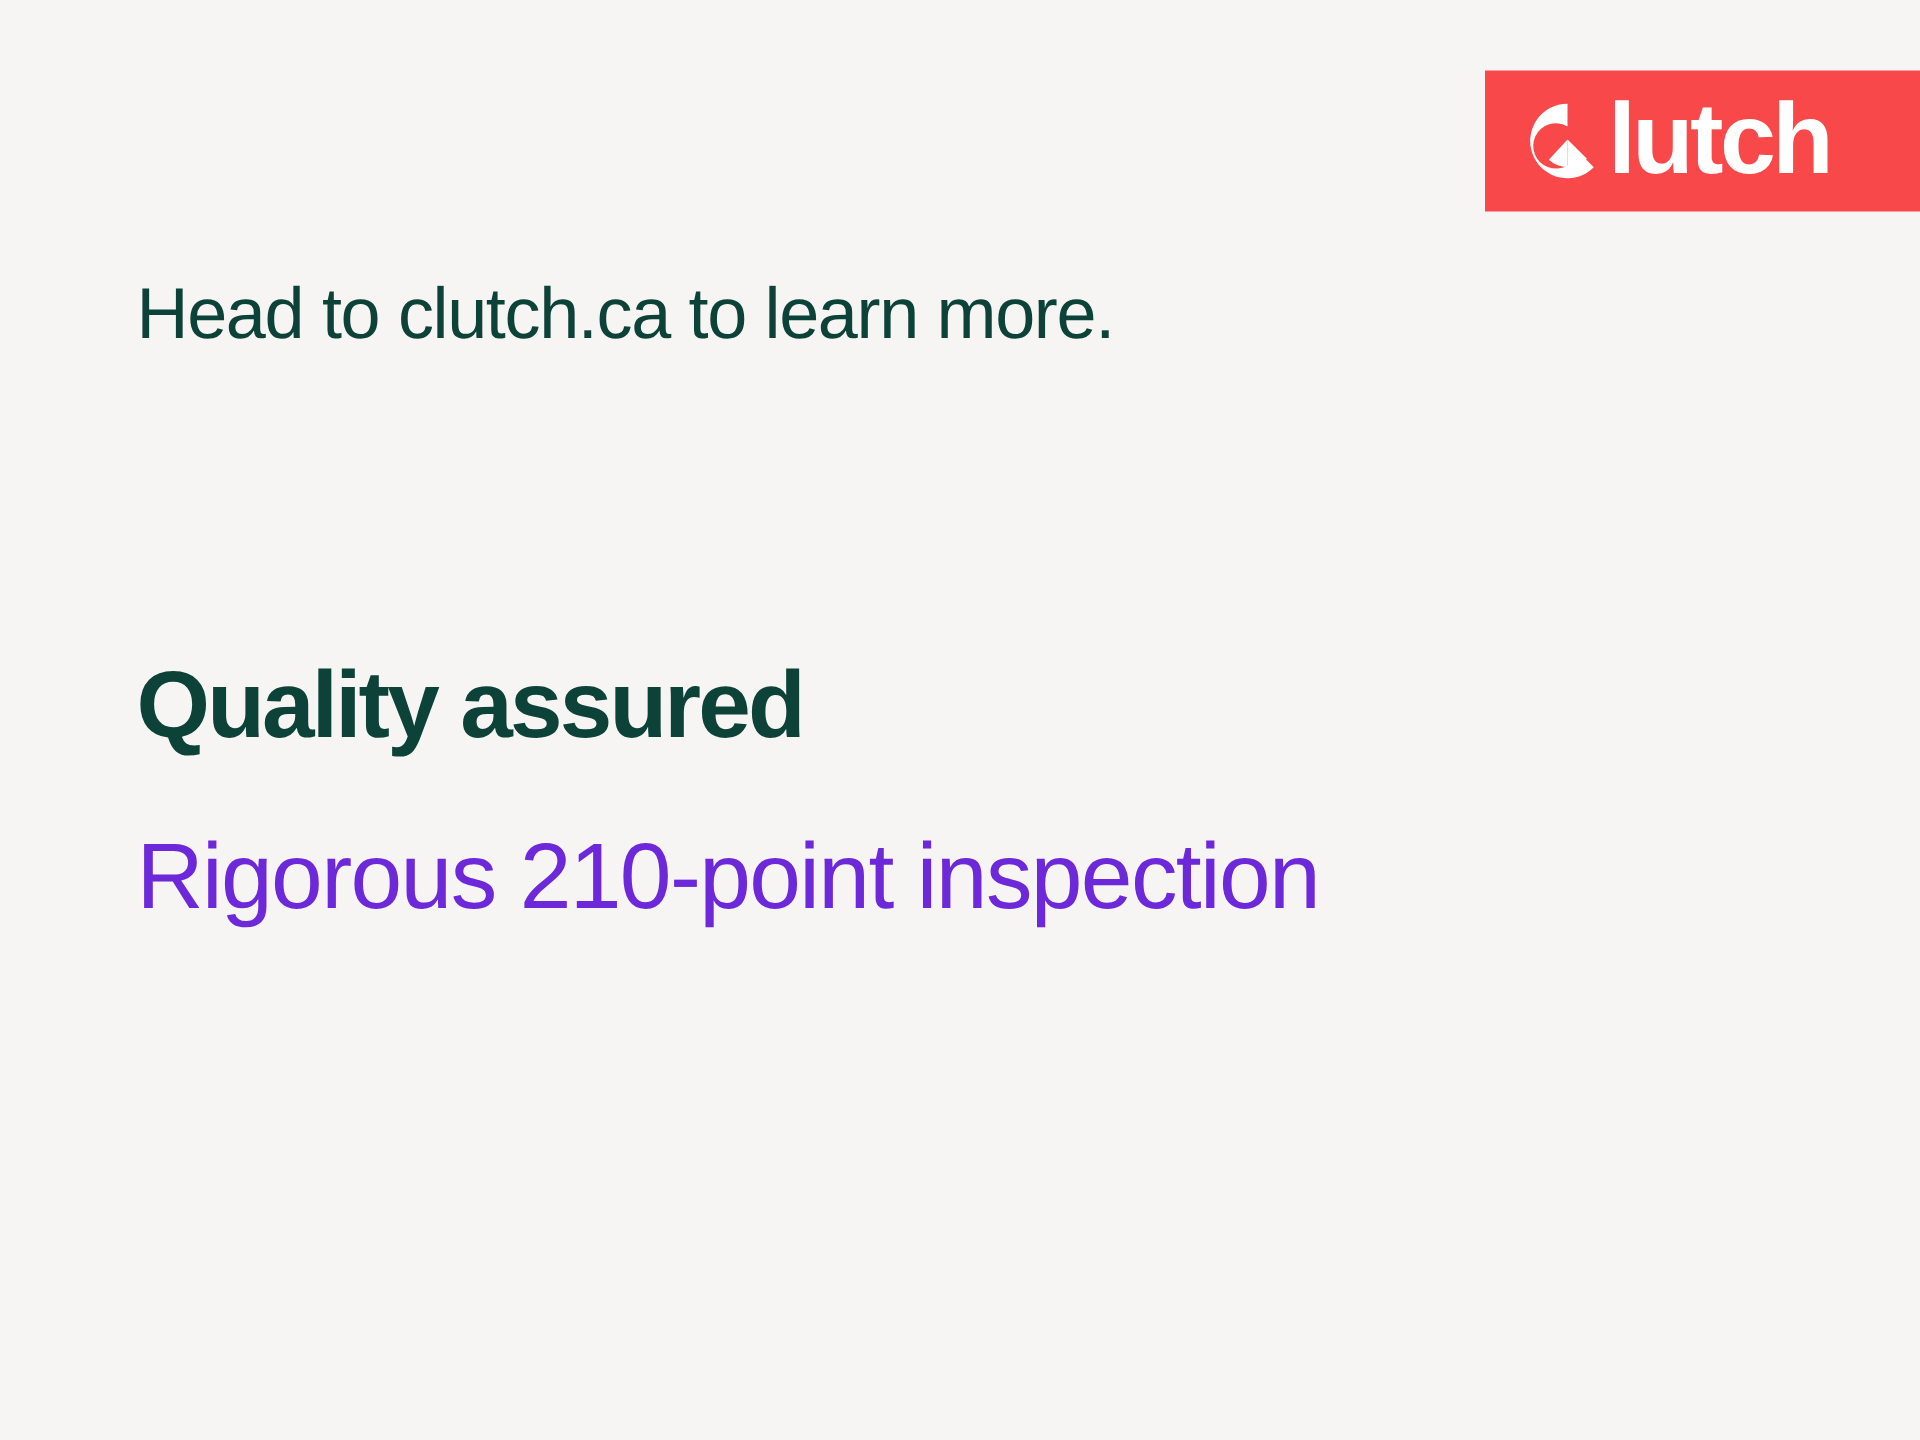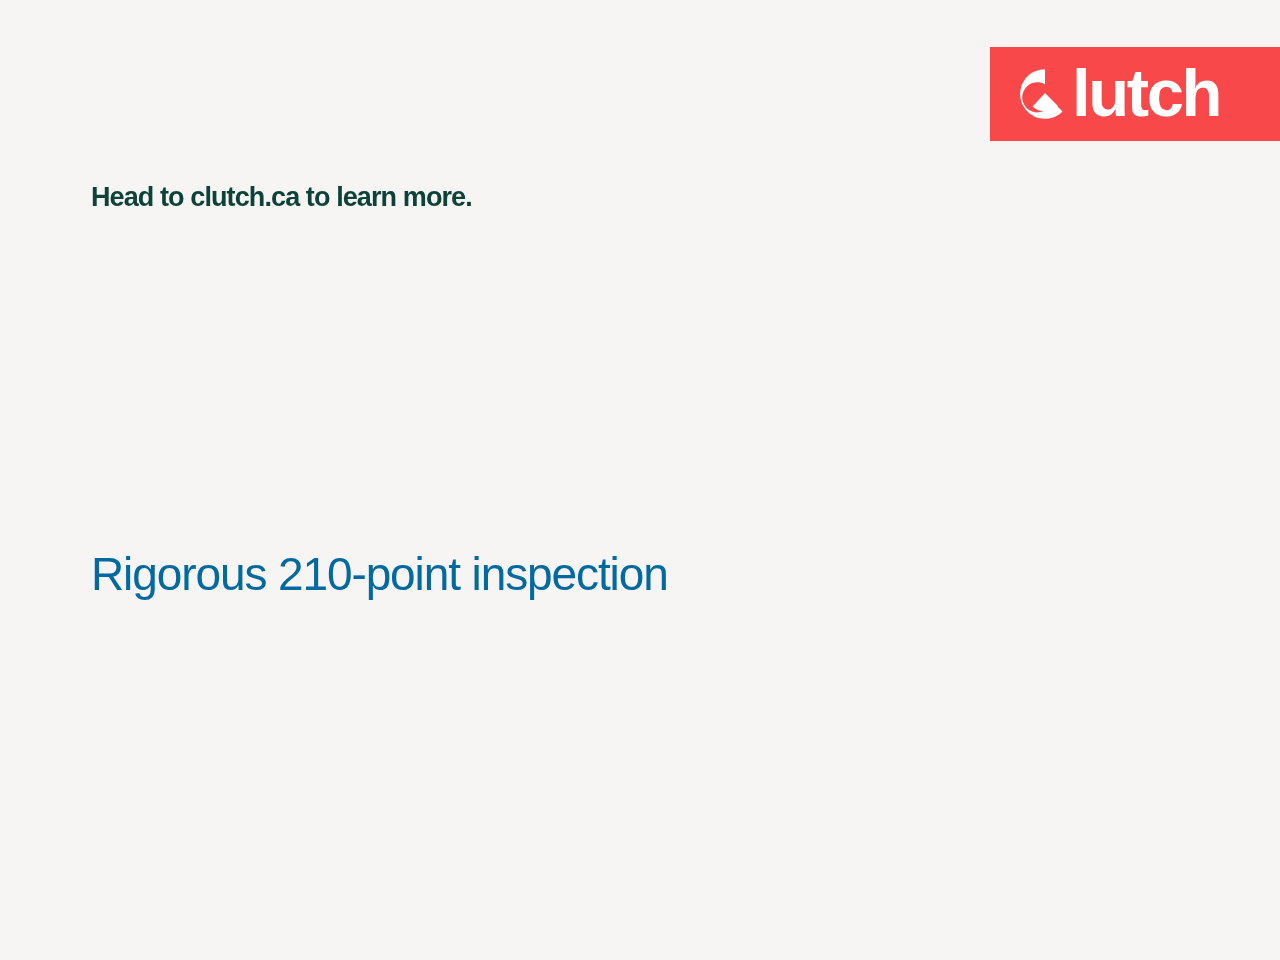--- a/index.html
+++ b/index.html
@@ -65,22 +65,22 @@
     margin-left: -2px;
     display: block;
     transform: translateY(-2px);
   }
 
   
   .lead-line {
     position: absolute;
     left: 91px;
     top: 182px;
-    font-size: 27px;
-    font-weight: 700;
+    font-size: 48px;
+    font-weight: 400;
     letter-spacing: -0.9px;
     color: #0d4239;
     line-height: 1.15;
     white-space: nowrap;
   }
 
   .headline {
     position: absolute;
     left: 91px;
     top: 436px;
@@ -89,24 +89,24 @@
     letter-spacing: -1.9px;
     color: #0d4239;
     line-height: 1.1;
     white-space: nowrap;
   }
 
   .subcopy {
     position: absolute;
     left: 91px;
     top: 545px;
-    font-size: 46px;
+    font-size: 62px;
     font-weight: 400;
     letter-spacing: -1.1px;
-    color: #0369a1;
+    color: #6d28d9;
     line-height: 1.3;
   }
 
   .subcopy-line { display: block; white-space: nowrap; }
 </style>
 </head>
 <body>
 
 <div class="stage">
 
@@ -124,18 +124,19 @@
         <path d="M50 48 L74 72 A34 34 0 0 1 50 82 Z" fill="#ffffff"></path>
         <path d="M50 48 L50 82 A34 34 0 0 1 27 73 Z" fill="#ffffff"></path>
       </svg>
 
       <span class="brand-word">lutch</span>
     </div>
   </div>
 
   <div class="lead-line">Head to clutch.ca to learn more.</div>
 
+  <div class="headline">Quality assured</div>
 
   <div class="subcopy">
     <span class="subcopy-line">Rigorous 210-point inspection</span>
   </div>
 
 </div>
 
 </body></html>

